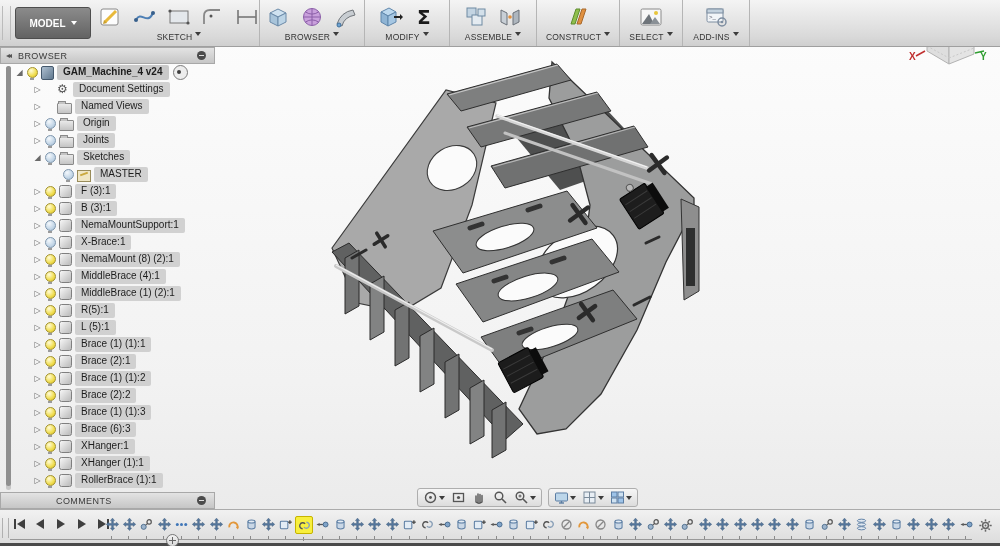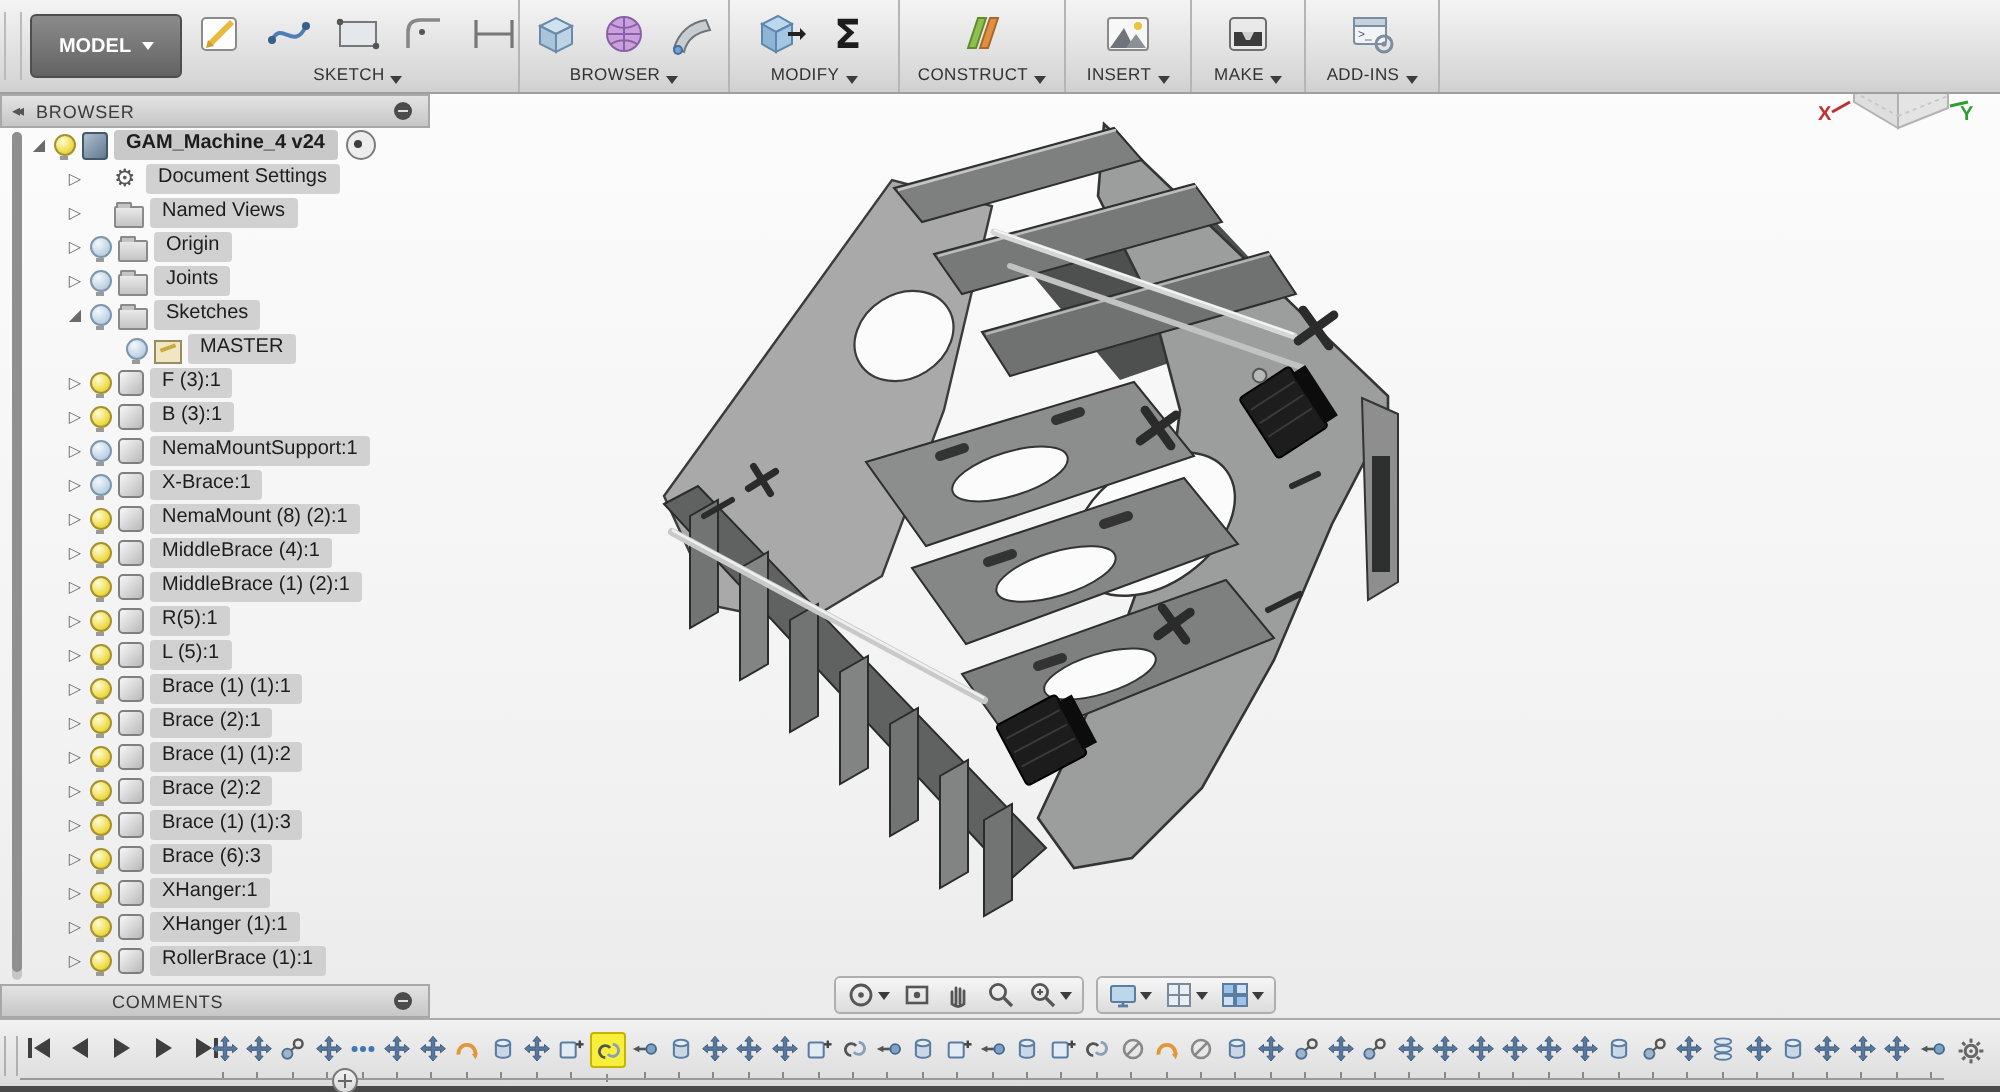--- a/index.html
+++ b/index.html
@@ -14,21 +14,21 @@
   .tb-grip{width:7px;margin:6px 2px;border-left:1px solid #bbb;border-right:1px solid #bbb;}
   .model-btn{align-self:center;margin:0 8px 0 2px;width:74px;height:30px;
     background:linear-gradient(#8b8b8b,#636363);border:1px solid #4e4e4e;border-radius:3px;
     color:#fff;font-size:10px;font-weight:bold;display:flex;align-items:center;justify-content:center;gap:5px;}
   .caret{width:0;height:0;border-left:3.5px solid transparent;border-right:3.5px solid transparent;border-top:4px solid #fff;display:inline-block;}
   .caret.dark{border-top-color:#3c3c3c;}
   .tgroup{display:flex;flex-direction:column;align-items:center;justify-content:flex-start;
     border-right:1px solid #b5b5b5;padding:2px 4px 0;}
   .ticons{display:flex;align-items:center;gap:4px;height:30px;}
   .ticon{width:30px;height:30px;display:flex;align-items:center;justify-content:center;}
-  .tlabel{font-size:8.5px;color:#333;display:flex;align-items:flex-end;gap:3px;margin-top:0px;letter-spacing:.2px;}
+  .tlabel{font-size:8.5px;color:#333;display:flex;align-items:flex-start;gap:3px;margin-top:0px;letter-spacing:.2px;}
 
   
   .browser{position:absolute;left:0;top:47px;width:215px;z-index:20;}
   .panel-hd{height:15px;background:linear-gradient(#e3e3e3,#c6c6c6);border:1px solid #a8a8a8;
     display:flex;align-items:center;font-size:9px;color:#3a3a3a;letter-spacing:.4px;}
   .panel-hd .ttl{flex:1;margin-left:8px;}
   .collapse-ic{margin-left:5px;color:#555;font-size:8px;letter-spacing:-2px;}
   .opt-circle{width:9px;height:9px;border-radius:50%;background:#4b4b4b;margin-right:8px;position:relative;}
   .opt-circle:after{content:"";position:absolute;left:2px;top:4px;width:5px;height:1px;background:#ddd;}
   .vscroll{position:absolute;left:6px;top:19px;width:5px;height:424px;background:#c7c7c7;border-radius:3px;}
@@ -301,20 +301,42 @@
               <text x="6" y="20" font-size="20" font-weight="bold" fill="#1c1c1c" font-family="DejaVu Sans, sans-serif">Σ</text>
             </svg>
           </span>
       </div>
       <div class="tlabel">
           <span>MODIFY</span>
           <span class="caret dark"></span>
         </div>
     </div>
 
+    <div class="tgroup" style="width:78px">
+      <div class="ticons">
+        <span class="ticon">
+            <svg width="26" height="26" viewBox="0 0 26 26">
+              <rect x="4" y="4" width="9" height="9" fill="#c3d4e2" stroke="#6e8aa2"></rect>
+              <rect x="9" y="11" width="10" height="10" fill="#e4ebf1" stroke="#6e8aa2"></rect>
+              <rect x="15" y="5" width="7" height="7" fill="#d3e0ea" stroke="#6e8aa2"></rect>
+            </svg>
+          </span>
+        <span class="ticon">
+            <svg width="26" height="26" viewBox="0 0 26 26">
+              <path d="M4,6 l6,3 v12 l-6,-3 Z" fill="#c8cfd6" stroke="#6a7078"></path>
+              <path d="M22,6 l-6,3 v12 l6,-3 Z" fill="#aeb6be" stroke="#6a7078"></path>
+              <circle cx="13" cy="13" r="1.8" fill="#e09040"></circle>
+            </svg>
+          </span>
+      </div>
+      <div class="tlabel">
+          <span>ASSEMBLE</span>
+          <span class="caret dark"></span>
+        </div>
+    </div>
 
     <div class="tgroup" style="width:74px">
       <div class="ticons">
         <span class="ticon">
             <svg width="26" height="26" viewBox="0 0 26 26">
               <polygon points="6,20 11,5 15,5 10,20" fill="#8fbf4d" stroke="#5e8c2e"></polygon>
               <polygon points="12,20 17,5 21,5 16,20" fill="#e09040" stroke="#a8682a"></polygon>
             </svg>
           </span>
       </div>
@@ -330,40 +352,25 @@
         <span class="ticon">
             <svg width="26" height="26" viewBox="0 0 26 26">
               <rect x="3" y="5" width="20" height="16" rx="1.5" fill="#f7f7f7" stroke="#8a8a8a"></rect>
               <polygon points="4,20 11,10 16,20" fill="#6e747a"></polygon>
               <polygon points="12,20 17,13 22,20" fill="#8a9096"></polygon>
               <circle cx="18" cy="9" r="2" fill="#e8c53a"></circle>
             </svg>
           </span>
       </div>
       <div class="tlabel">
-          <span>INSERT</span>
-          <span class="caret dark"></span>
-        </div>
-    </div>
-
-    <div class="tgroup" style="width:48px">
-      <div class="ticons">
-        <span class="ticon">
-            <svg width="26" height="26" viewBox="0 0 26 26">
-              <rect x="4" y="5" width="18" height="16" rx="2" fill="#e9e9e9" stroke="#6e6e6e"></rect>
-              <rect x="6" y="12" width="14" height="7" fill="#3c3c3c"></rect>
-              <polygon points="10,12 16,12 14,16 12,16" fill="#cfcfcf"></polygon>
-            </svg>
-          </span>
-      </div>
-      <div class="tlabel">
-          <span>MAKE</span>
-          <span class="caret dark"></span>
-        </div>
-    </div>
+          <span>SELECT</span>
+          <span class="caret dark"></span>
+        </div>
+    </div>
+
 
     <div class="tgroup" style="width:58px">
       <div class="ticons">
         <span class="ticon">
             <svg width="26" height="26" viewBox="0 0 26 26">
               <rect x="4" y="5" width="16" height="13" rx="1.5" fill="#f2f5f8" stroke="#7d8destroke"></rect>
               <rect x="4" y="5" width="16" height="13" rx="1.5" fill="#f2f5f8" stroke="#7d8da0"></rect>
               <rect x="4" y="5" width="16" height="4" fill="#c4d2de" stroke="#7d8da0"></rect>
               <text x="6" y="15" font-size="6" fill="#556">&gt;_</text>
               <circle cx="19" cy="18" r="4" fill="none" stroke="#7d8da0" stroke-width="1.5"></circle>

